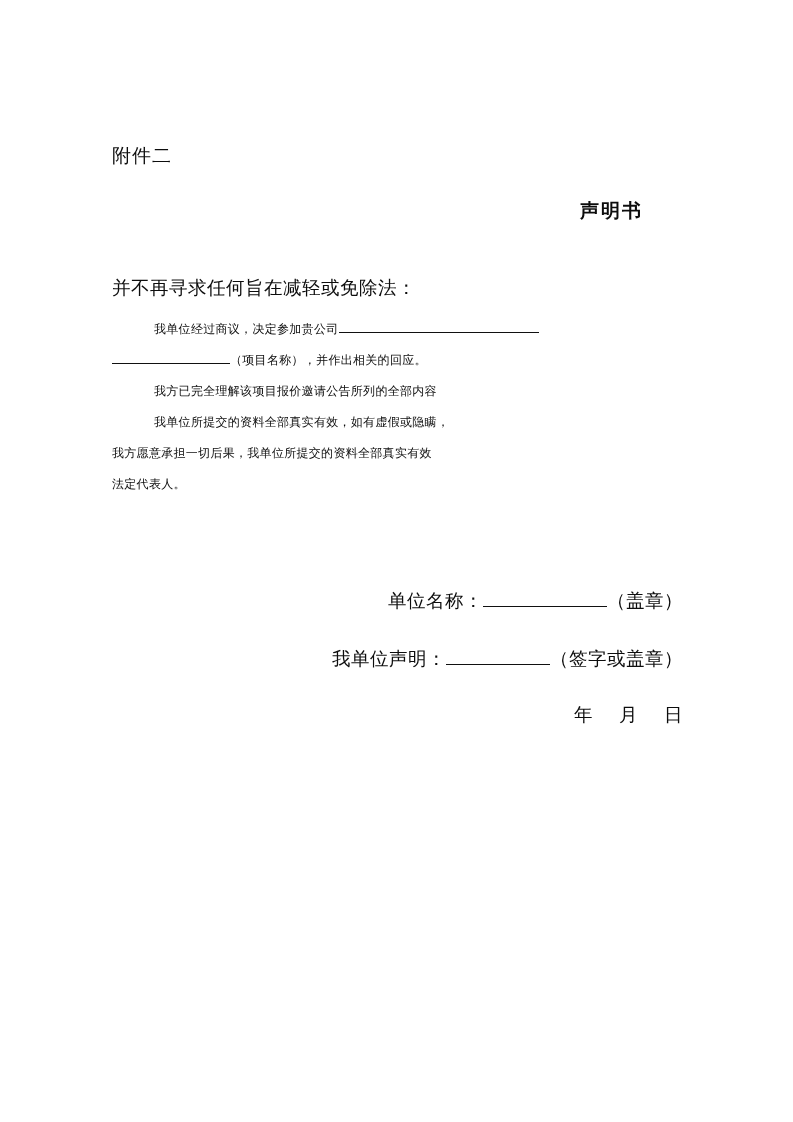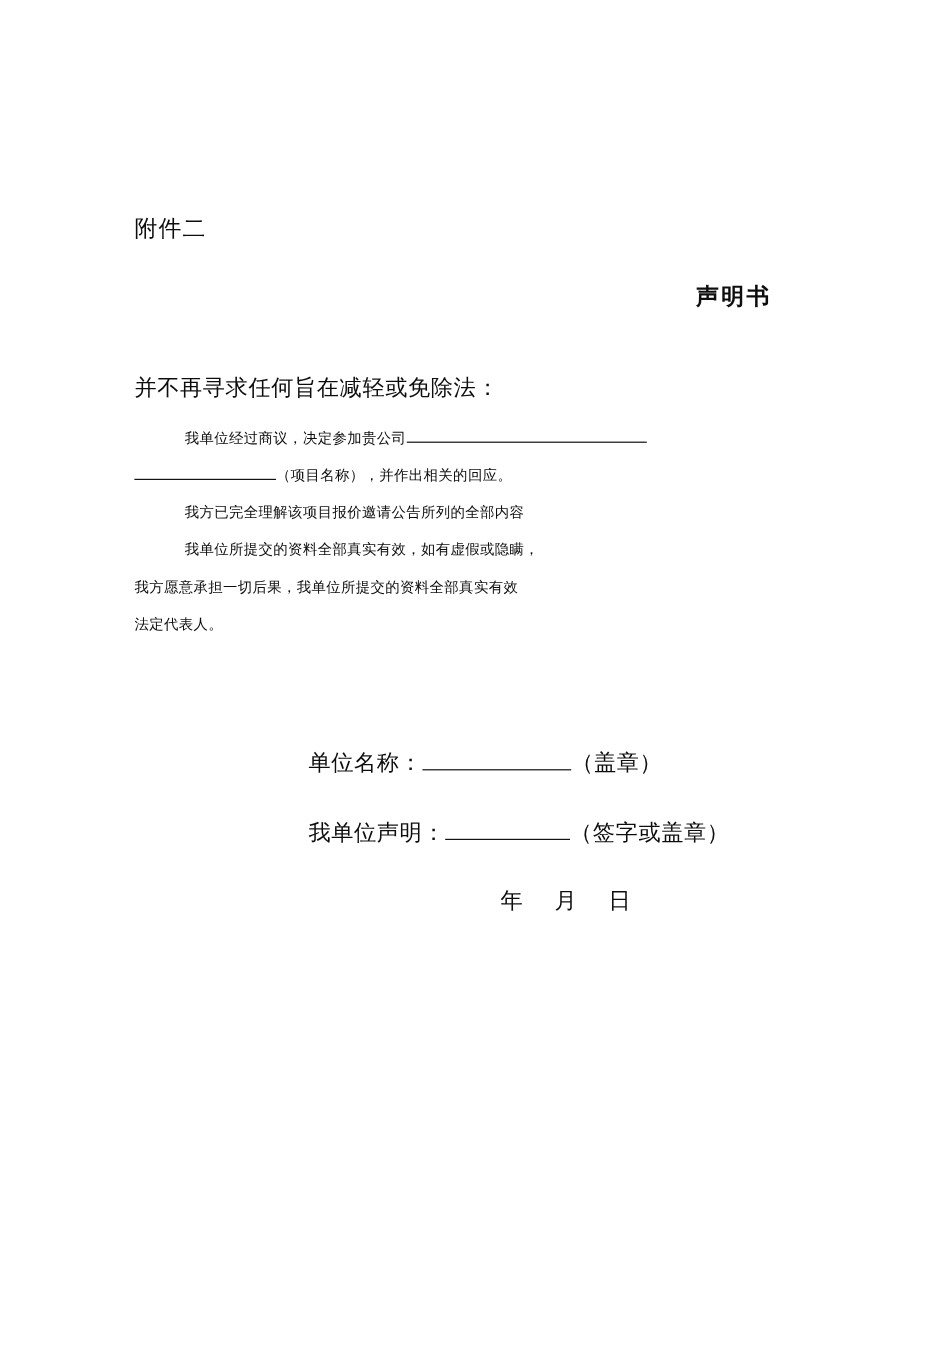--- a/index.html
+++ b/index.html
@@ -15,21 +15,20 @@
     position: relative;
     overflow: hidden;
   }
   .page {
     position: absolute;
     top: 0; left: 0;
     width: 793px;
     height: 796px;
     box-sizing: border-box;
     padding: 140px 110px 0 112px;
-    margin-top: 36px;
   }
   .attachment-label {
     font-size: 19px;
     letter-spacing: 1px;
     line-height: 30px;
     margin: 0 0 28px 0;
   }
   .doc-title {
     font-size: 19px;
     letter-spacing: 2px;
@@ -62,20 +61,21 @@
   }
   .blank-cont {
     display: inline-block;
     border-bottom: 1px solid #111;
     width: 118px;
     vertical-align: baseline;
   }
   .sig-block {
     margin-top: 86px;
     padding-left: 145px;
+    text-align: right;
   }
   .sig-line {
     font-size: 18.5px;
     line-height: 30px;
     letter-spacing: 0.5px;
     margin: 0 0 28px 0;
   }
   .blank-seal {
     display: inline-block;
     border-bottom: 1px solid #111;

